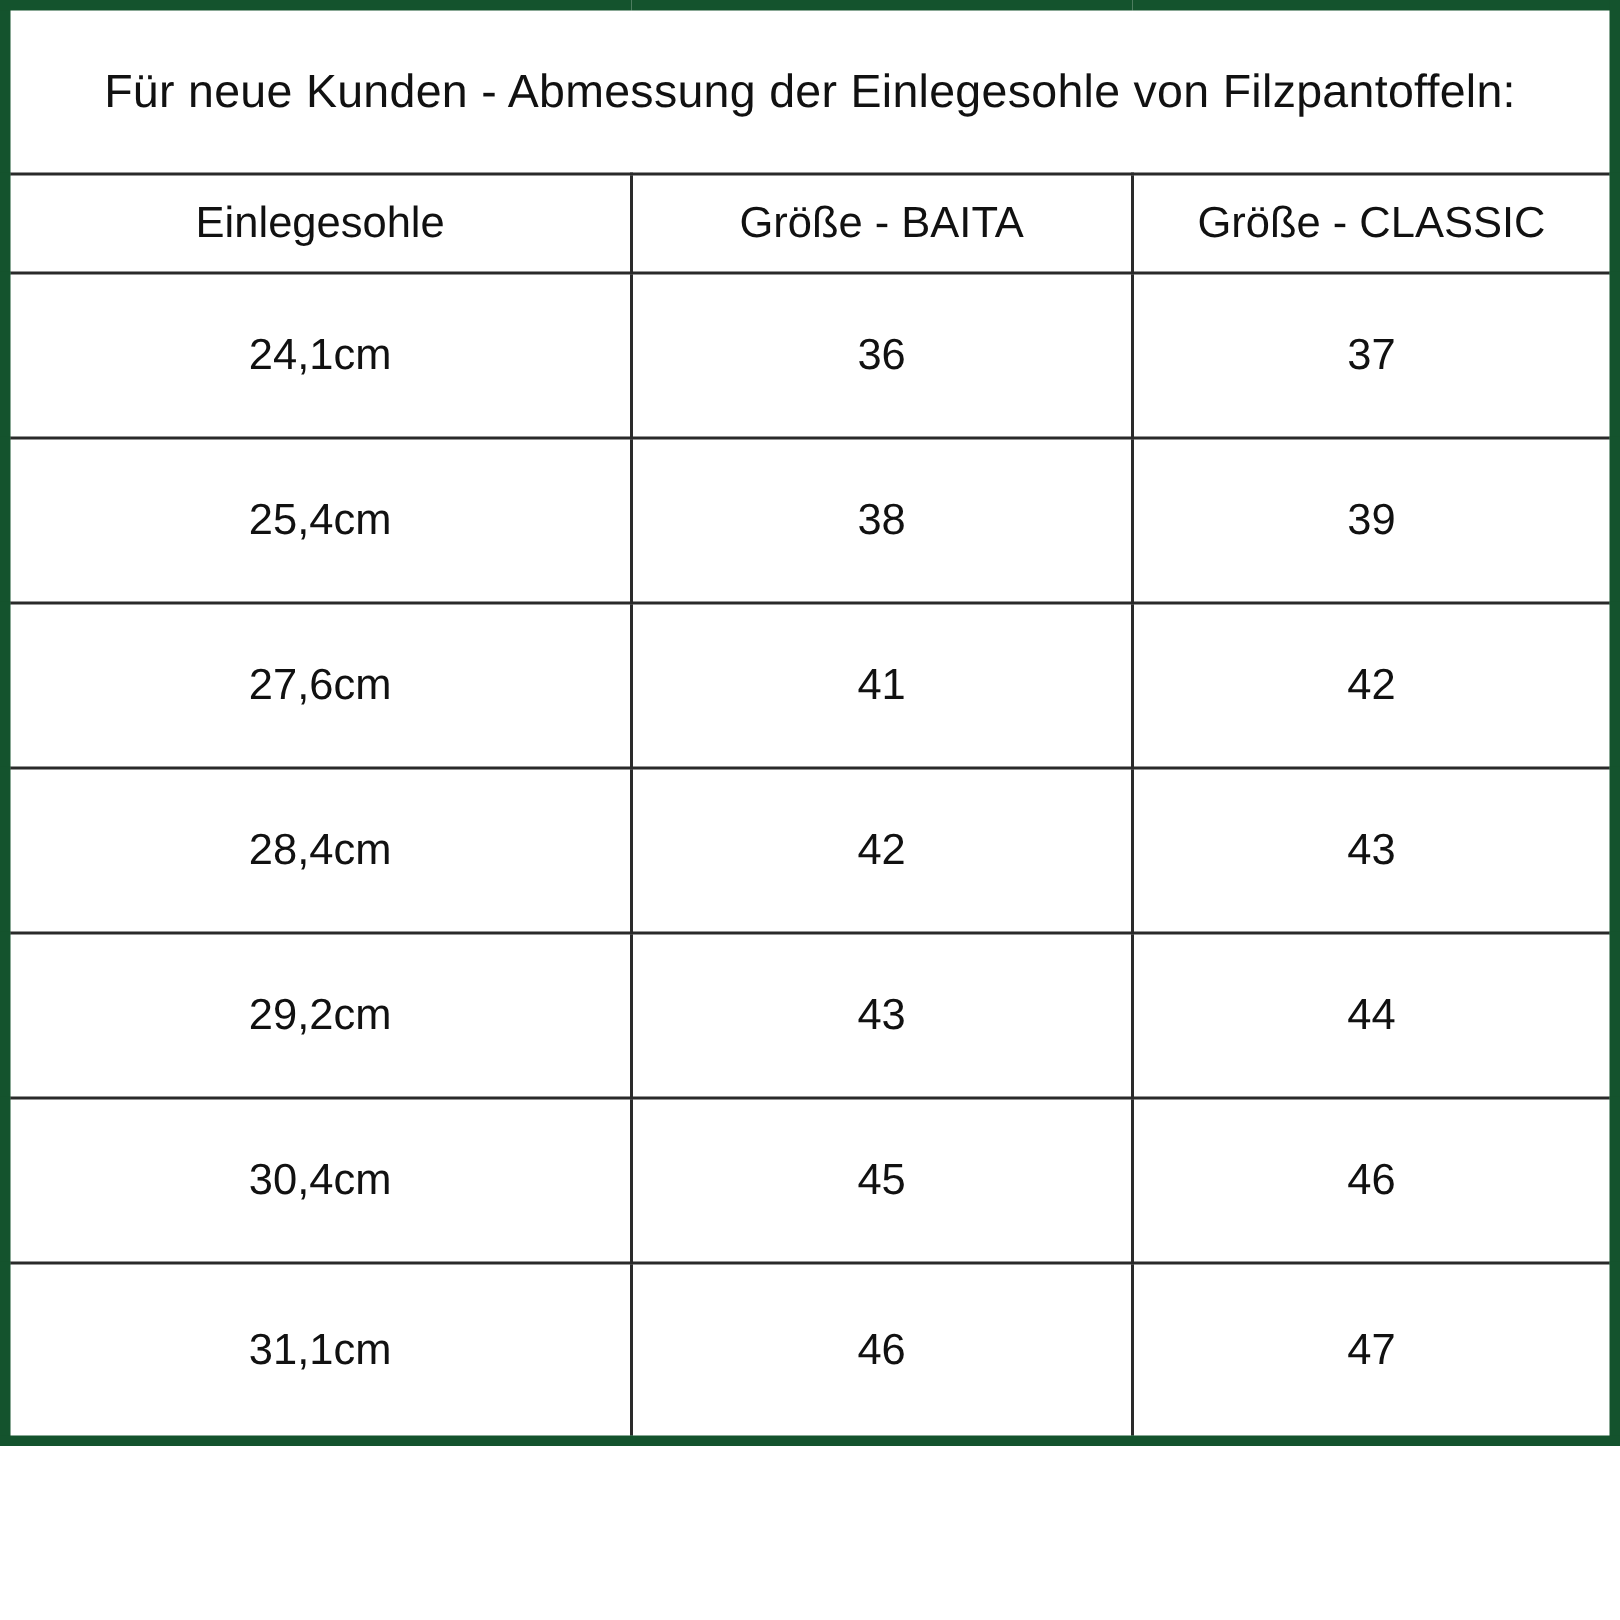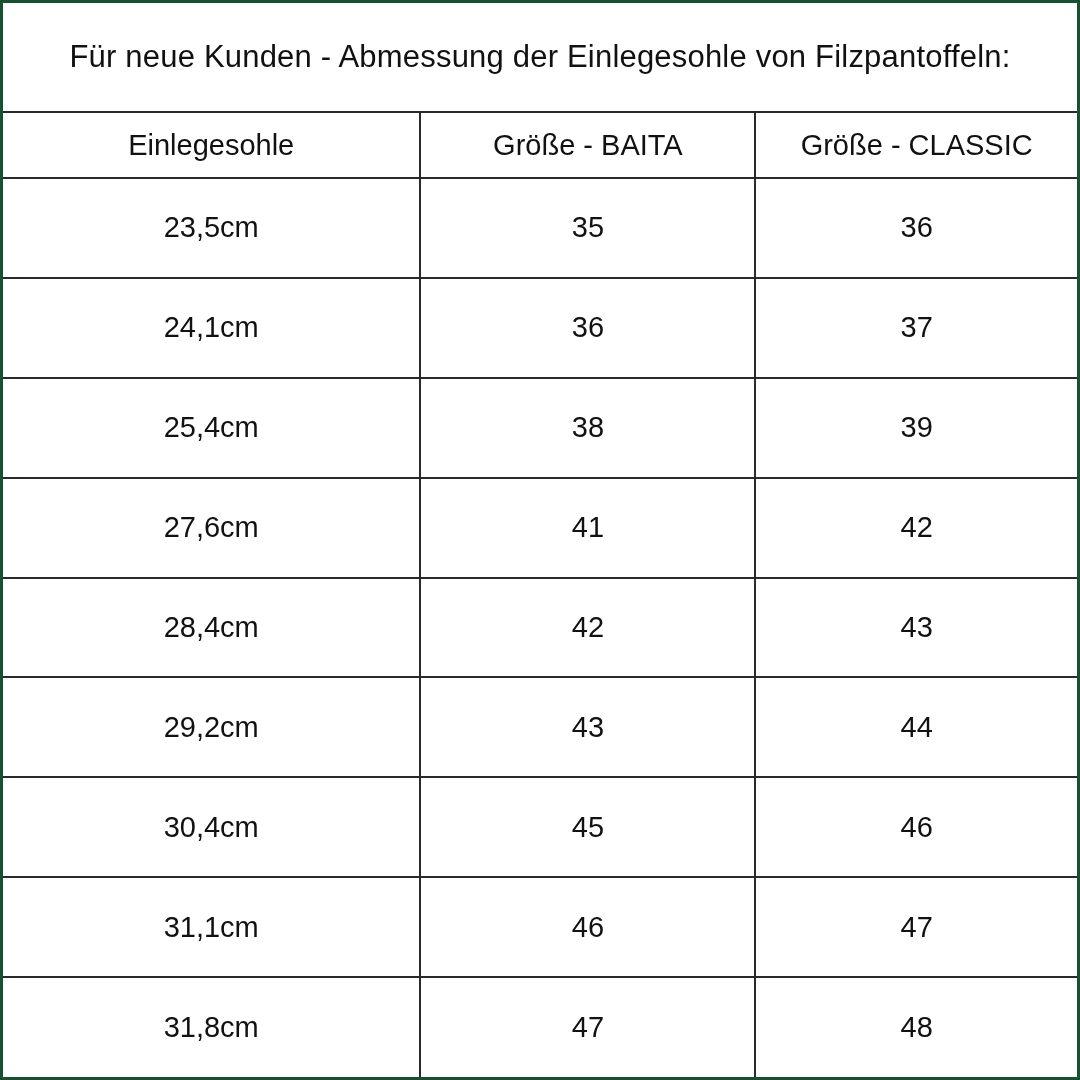--- a/index.html
+++ b/index.html
@@ -6,24 +6,24 @@
     margin: 0;
     padding: 0;
     width: 1080px;
     height: 1080px;
     background: #ffffff;
     font-family: "Liberation Sans", "DejaVu Sans", sans-serif;
     color: #111111;
   }
   table.size-chart {
     width: 1080px;
-    height: 1080px;
+    height: 964px;
     border-collapse: collapse;
     table-layout: fixed;
-    border: 3px solid #14532d;
+    border: 7px solid #14532d;
   }
   table.size-chart th,
   table.size-chart td {
     border: 2px solid #2a2a2a;
     text-align: center;
     vertical-align: middle;
     font-weight: 400;
     padding: 0;
     overflow: hidden;
     white-space: nowrap;
@@ -58,25 +58,20 @@
       <td class="title-cell" colspan="3">Für neue Kunden - Abmessung der Einlegesohle von Filzpantoffeln:</td>
     </tr>
     <tr class="header-row">
       <th>Einlegesohle</th>
       <th>Größe - BAITA</th>
       <th>Größe - CLASSIC</th>
     </tr>
   </thead>
   <tbody>
     <tr>
-      <td>23,5cm</td>
-      <td>35</td>
-      <td>36</td>
-    </tr>
-    <tr>
       <td>24,1cm</td>
       <td>36</td>
       <td>37</td>
     </tr>
     <tr>
       <td>25,4cm</td>
       <td>38</td>
       <td>39</td>
     </tr>
     <tr>
@@ -97,19 +92,14 @@
     <tr>
       <td>30,4cm</td>
       <td>45</td>
       <td>46</td>
     </tr>
     <tr>
       <td>31,1cm</td>
       <td>46</td>
       <td>47</td>
     </tr>
-    <tr>
-      <td>31,8cm</td>
-      <td>47</td>
-      <td>48</td>
-    </tr>
   </tbody>
 </table>
 
 </body></html>

